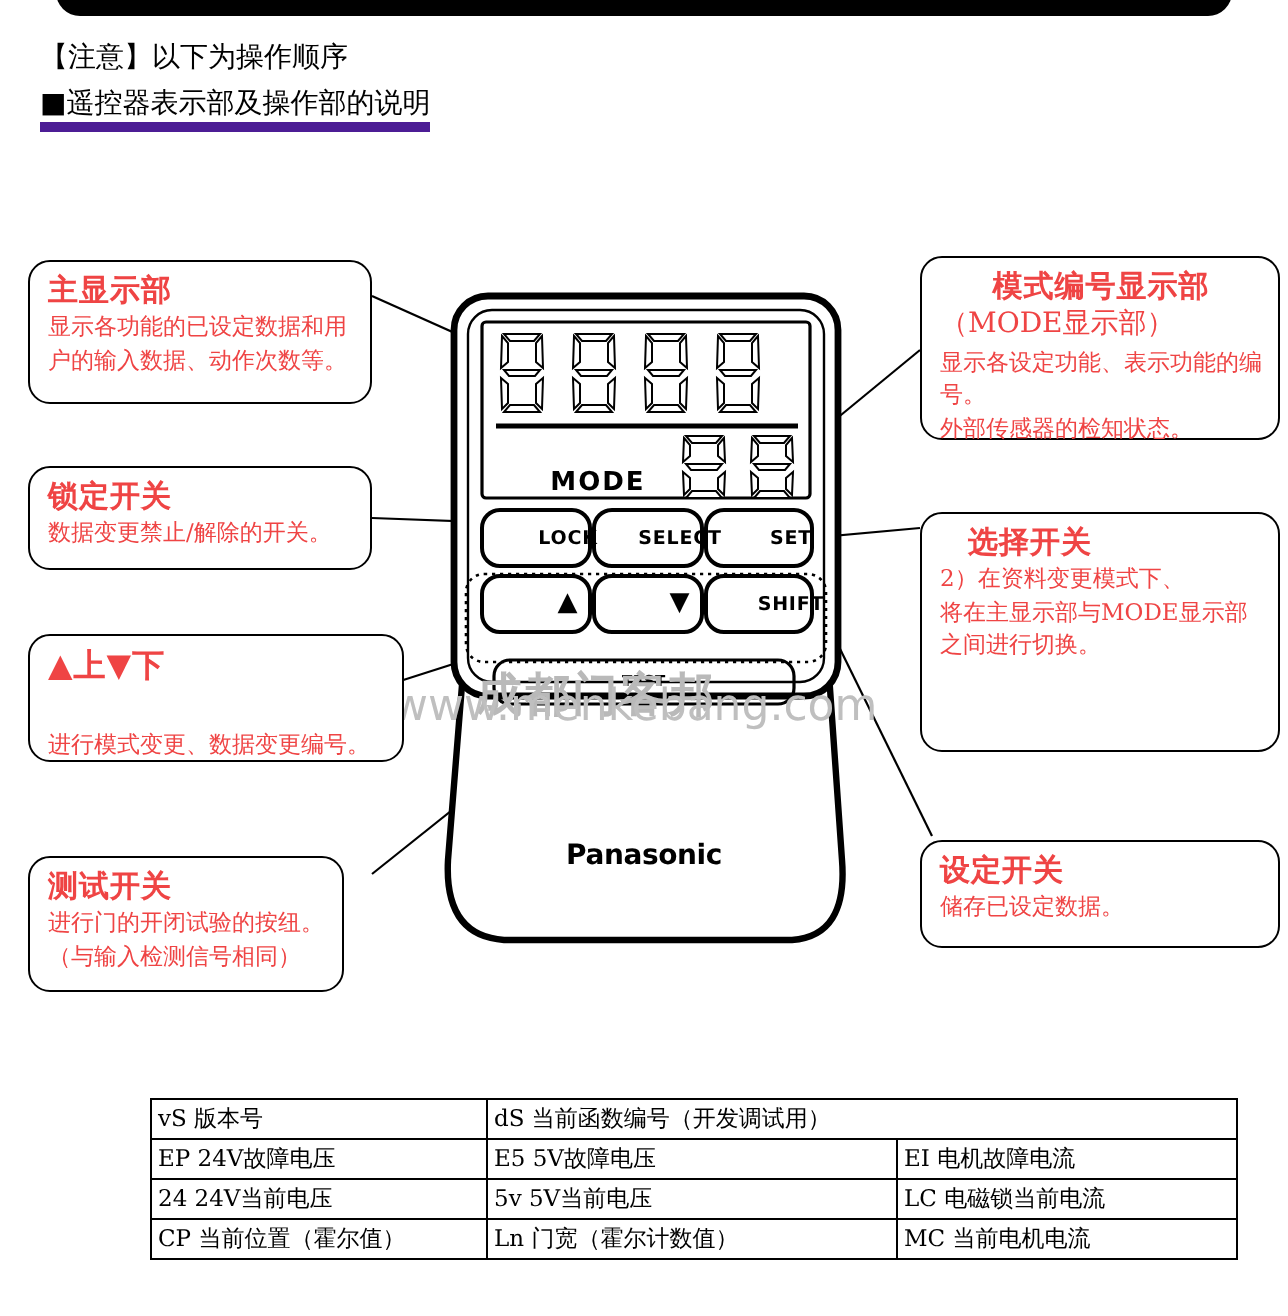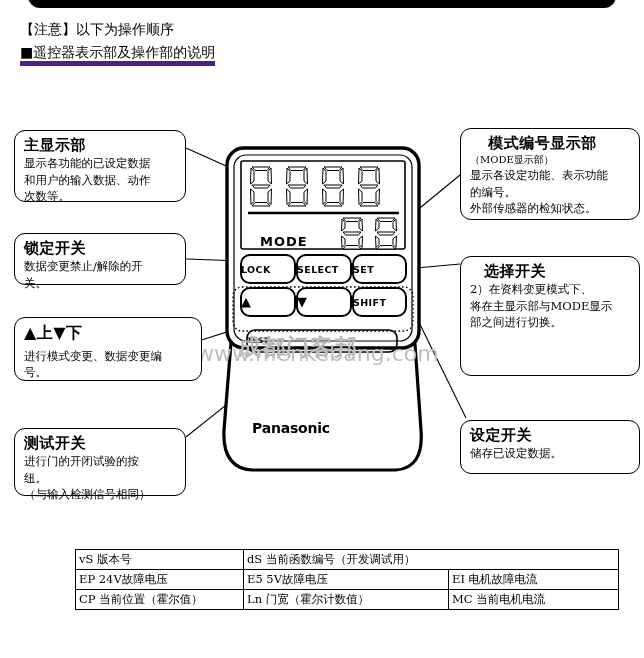--- a/index.html
+++ b/index.html
@@ -32,63 +32,64 @@
   .hdr1{top:22px;}
   .hdr2{top:45px;border-bottom:5px solid #4c1d95;padding-bottom:2px;}
 
   
   .box{
     position:absolute;
     border:1.6px solid #000;
     border-radius:11px;
     background:#fff;
     box-sizing:border-box;
-    padding:4px 24px 4px 9px;
+    padding:4px 8px 4px 9px;
     font-family:"DejaVu Serif","Liberation Serif",serif;
-    color:#000000;
+    color:#ef4444;
   }
   .box .ttl{
     font-family:"DejaVu Sans","Liberation Sans",sans-serif;
     font-weight:bold;
     font-size:15px;
     line-height:1.35;
     letter-spacing:0.5px;
   }
   .box .bdy{
     font-size:11.5px;
     line-height:1.42;
   }
   .box .sub{
-    font-size:10px;
+    font-size:14px;
     line-height:1.4;
   }
 
   
   #box-main      {left:14px; top:130px; width:172px; height:72px;}
   #box-lock      {left:14px; top:233px; width:172px; height:52px;}
   #box-updown    {left:14px; top:317px; width:188px; height:64px;}
-  #box-test      {left:14px; top:428px; width:172px; height:68px;}
+  #box-test      {left:14px; top:428px; width:158px; height:68px;}
   #box-mode      {left:460px;top:128px; width:180px; height:92px;}
   #box-select    {left:460px;top:256px; width:180px; height:120px;}
   #box-set       {left:460px;top:420px; width:180px; height:54px;}
 
   #box-updown .ttl{font-size:16px;}
 
   
   #art{position:absolute;left:0;top:0;width:644px;height:658px;}
 
   
   .devlbl{
     position:absolute;
     font-family:"DejaVu Sans","Liberation Sans",sans-serif;
     font-weight:bold;
+    text-align:center;
     color:#000;
     pointer-events:none;
   }
-  .btn-lbl{font-size:9.5px;letter-spacing:0.4px;}
+  .btn-lbl{font-size:9.5px;letter-spacing:0.4px;padding-left:16px;}
   .mode-lbl{font-size:13px;letter-spacing:1px;}
   .test-lbl{font-size:7.5px;letter-spacing:0.3px;}
   .brand{
     font-size:14px;font-weight:bold;letter-spacing:-0.2px;
     font-family:"DejaVu Sans","Liberation Sans",sans-serif;
   }
 
   
   .wm-cn{
     position:absolute;left:238px;top:332px;
@@ -259,21 +260,21 @@
     <div class="bdy">显示各功能的已设定数据和用户的输入数据、动作次数等。</div>
   </div>
 
   <div class="box" id="box-lock">
     <div class="ttl">锁定开关</div>
     <div class="bdy">数据变更禁止/解除的开关。</div>
   </div>
 
   <div class="box" id="box-updown">
     <div class="ttl">▲上▼下</div>
-    <div class="bdy" style="margin-top:4px;">进行模式变更、数据变更编号。</div>
+    <div class="bdy" style="margin-top:20px;">进行模式变更、数据变更编号。</div>
   </div>
 
   <div class="box" id="box-test">
     <div class="ttl">测试开关</div>
     <div class="bdy">进行门的开闭试验的按纽。</div>
     <div class="bdy">（与输入检测信号相同）</div>
   </div>
 
   <div class="box" id="box-mode">
     <div class="ttl" style="text-align:center;">模式编号显示部</div>
@@ -298,20 +299,25 @@
         <tr>
           <td class="c0">vS  版本号</td>
           <td class="c1" colspan="2">dS  当前函数编号（开发调试用）</td>
         </tr>
         <tr>
           <td class="c0">EP  24V故障电压</td>
           <td class="c1">E5  5V故障电压</td>
           <td class="c2">EI  电机故障电流</td>
         </tr>
         <tr>
+          <td class="c0">24  24V当前电压</td>
+          <td class="c1">5v  5V当前电压</td>
+          <td class="c2">LC  电磁锁当前电流</td>
+        </tr>
+        <tr>
           <td class="c0">CP  当前位置（霍尔值）</td>
           <td class="c1">Ln  门宽（霍尔计数值）</td>
           <td class="c2">MC  当前电机电流</td>
         </tr>
       </tbody>
   </table>
 
 </div>
 
 </body></html>

